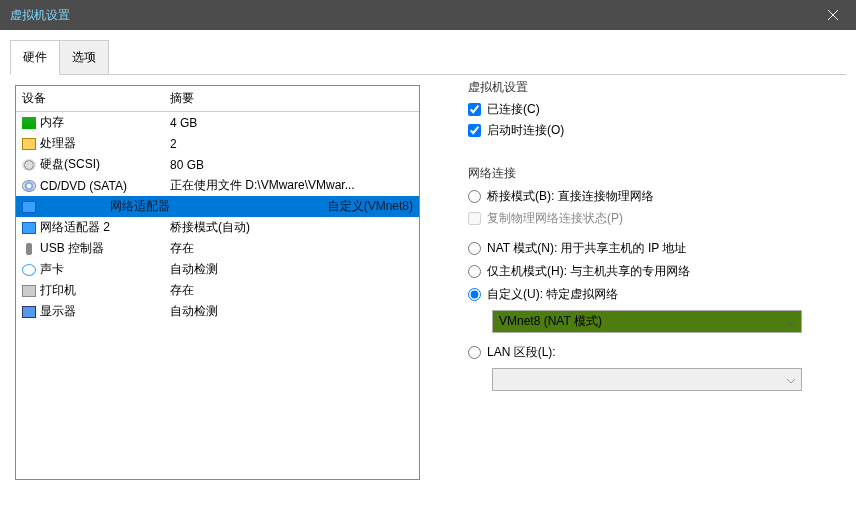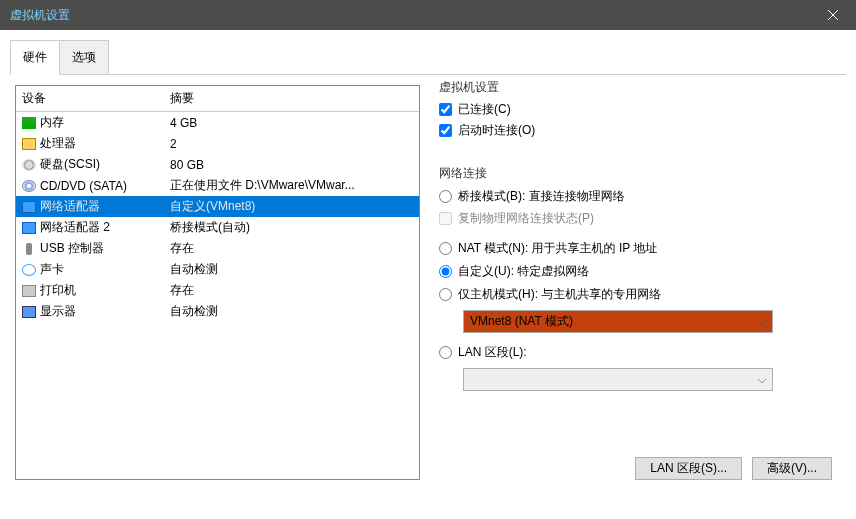--- a/index.html
+++ b/index.html
@@ -9,45 +9,45 @@
 .titlebar .title { flex: 1; font-size: 12px; }
 .titlebar .close { width: 46px; height: 30px; display: flex; align-items: center; justify-content: center; cursor: pointer; }
 .titlebar .close svg { stroke: #fff; }
 
 .tabs { display: flex; padding: 10px 10px 0 10px; background: #fff; }
 .tab { padding: 8px 12px; border: 1px solid #ccc; background: #fff; cursor: pointer; margin-right: -1px; position: relative; }
 .tab.active { border-bottom-color: #fff; z-index: 2; }
 .tab:not(.active) { background: #f0f0f0; }
 .tabline { border-top: 1px solid #ccc; margin: -1px 10px 0 10px; }
 
-.content { display: flex; padding: 10px 15px; gap: 7px; }
+.content { display: flex; padding: 10px 15px; gap: 36px; }
 
 .left { width: 405px; border: 1px solid #888; height: 395px; overflow: hidden; background: #fff; }
 .lhead { display: flex; padding: 4px 6px; font-weight: normal; }
 .lhead .c1 { width: 148px; }
 .lhead .c2 { flex: 1; }
 .lsep { border-top: 1px solid #ccc; margin: 0; }
 .lrow { display: flex; padding: 2px 6px; align-items: center; height: 21px; cursor: pointer; }
-.lrow.selected { background: #0078d7; color: #e5e5e5; }
+.lrow.selected { background: #0078d7; color: #0f172a; text-align: right; }
 .lrow .icon { width: 18px; display: flex; align-items: center; }
 .lrow .c1 { width: 130px; white-space: nowrap; overflow: hidden; }
 .lrow .c2 { flex: 1; white-space: nowrap; overflow: hidden; text-overflow: ellipsis; }
 
 .right { flex: 1; display: flex; flex-direction: column; gap: 18px; padding-top: 2px; }
 .group { position: relative; padding: 12px 12px 14px 12px; }
 .group .glabel { position: absolute; top: -8px; left: 8px; background: #fff; padding: 0 4px; color: #333; }
 
 .check { display: flex; align-items: center; gap: 6px; padding: 2px 0; cursor: pointer; }
 .check input { width: 13px; height: 13px; }
 .check.disabled { color: #888; }
 
 .radio { display: flex; align-items: center; gap: 6px; padding: 3px 0; cursor: pointer; }
 .radio input { width: 13px; height: 13px; }
 
-.sel { width: 310px; height: 23px; background: #c2410c; border: 1px solid #adadad; padding: 2px 20px 2px 6px; margin: 4px 0 0 24px; position: relative; cursor: pointer; }
+.sel { width: 310px; height: 23px; background: #4d7c0f; border: 1px solid #adadad; padding: 2px 20px 2px 6px; margin: 4px 0 0 24px; position: relative; cursor: pointer; }
 .sel.disabled { color: #888; background: #efefef; }
 .sel .chev { position: absolute; right: 6px; top: 5px; }
 
 .btnrow { display: flex; gap: 10px; justify-content: flex-end; padding-right: 9px; margin-top: auto; }
 .btn { height: 23px; padding: 0 14px; border: 1px solid #adadad; background: #e1e1e1; cursor: pointer; display: flex; align-items: center; }
 
 
 .ic { width: 14px; height: 12px; display: inline-block; }
 .ic-mem { background: linear-gradient(#2a2,#0a0); }
 .ic-cpu { background: #ffd060; border:1px solid #aa8800; }
@@ -186,26 +186,26 @@
         <span>复制物理网络连接状态(P)</span>
       </label>
 
       <div style="height:8px"></div>
 
       <label class="radio">
         <input type="radio" name="nc" style="">
         <span>NAT 模式(N): 用于共享主机的 IP 地址</span>
       </label>
       <label class="radio">
+        <input type="radio" name="nc" style="">
+        <span>仅主机模式(H): 与主机共享的专用网络</span>
+      </label>
+      <label class="radio">
         <input type="radio" name="nc" checked="" style="">
         <span>自定义(U): 特定虚拟网络</span>
-      </label>
-      <label class="radio">
-        <input type="radio" name="nc" style="">
-        <span>仅主机模式(H): 与主机共享的专用网络</span>
       </label>
       <div class="sel">
         <span>VMnet8 (NAT 模式)</span>
         <span class="chev"><svg width="8" height="8" viewBox="0 0 8 8">
               <polyline points="0,2 4,6 8,2" fill="none" stroke="#555"></polyline>
             </svg></span>
       </div>
 
       <div style="height:8px"></div>
 
@@ -214,19 +214,15 @@
         <span>LAN 区段(L):</span>
       </label>
       <div class="sel disabled">
         <span></span>
         <span class="chev"><svg width="8" height="8" viewBox="0 0 8 8">
               <polyline points="0,2 4,6 8,2" fill="none" stroke="#999"></polyline>
             </svg></span>
       </div>
     </div>
 
-    <div class="btnrow">
-      <div class="btn">LAN 区段(S)...</div>
-      <div class="btn">高级(V)...</div>
-    </div>
 
   </div>
 </div>
 
 </body></html>

